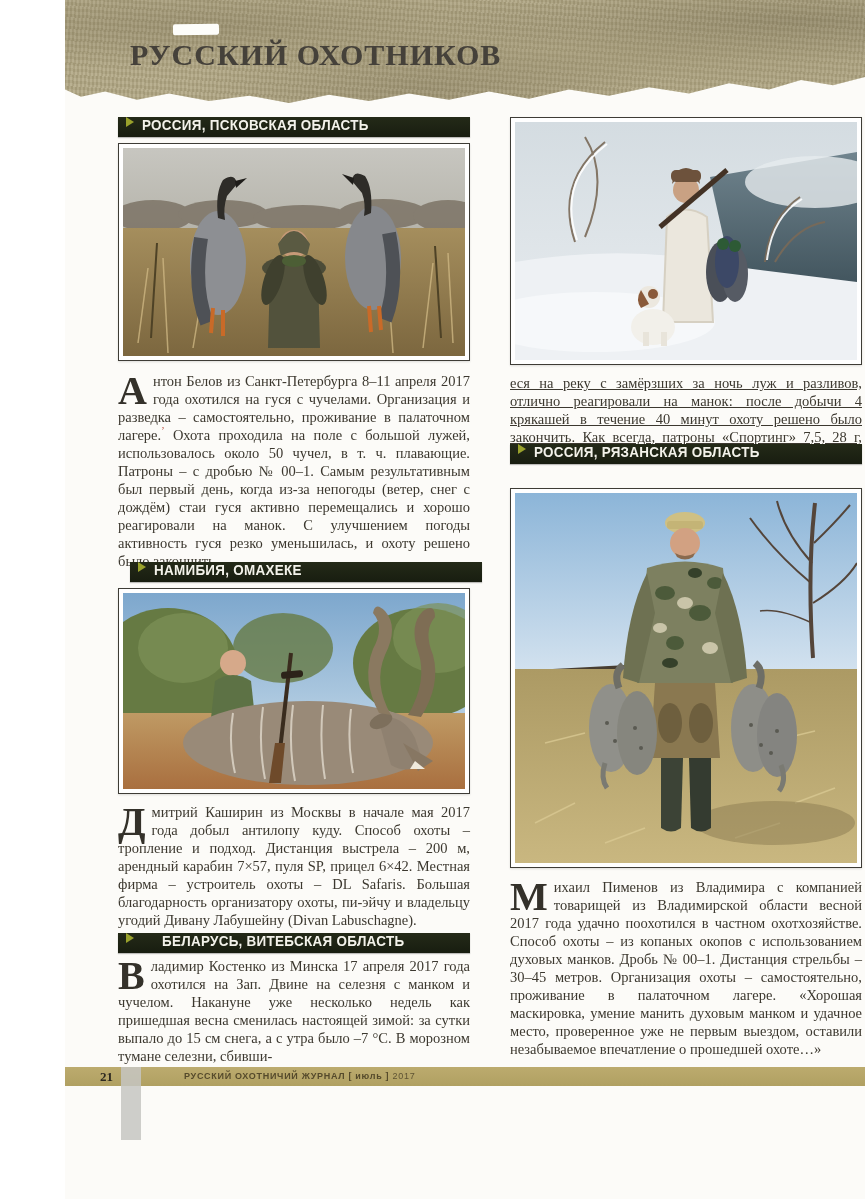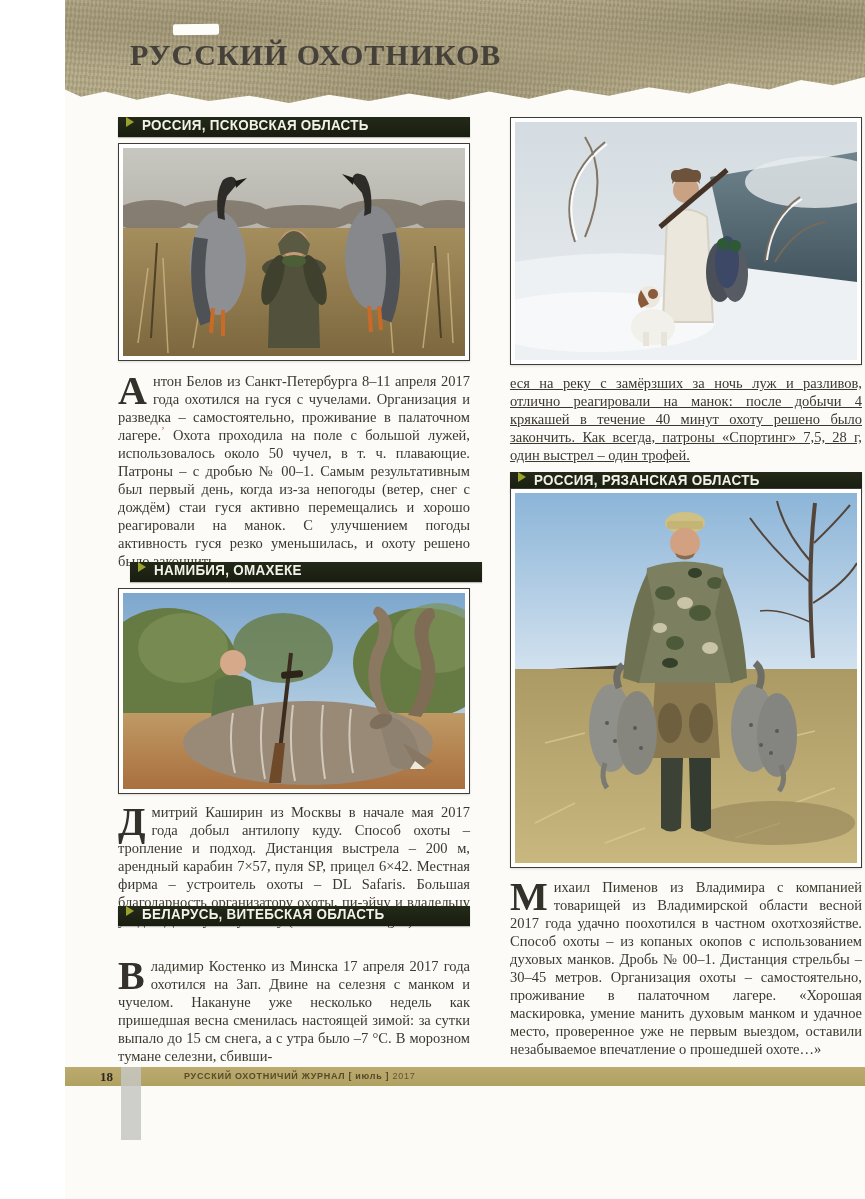--- a/index.html
+++ b/index.html
@@ -206,21 +206,21 @@
         <line x1="168" y1="60" x2="155" y2="175" stroke="#3a2c1e" stroke-width="4"></line>
         <rect x="158" y="78" width="22" height="7" rx="3" transform="rotate(-6 169 81)" fill="#2c2319"></rect>
         <path d="M152 150 L162 150 L158 190 L146 190 Z" fill="#6e4a2a"></path>
       </svg>
     </div>
 
     <div class="para" style="top:803px;">
       <span class="dropcap">Д</span><span>митрий Каширин из Москвы в начале мая 2017 года добыл антилопу куду. Способ охоты – тропление и подход. Дистанция выстрела – 200 м, арендный карабин 7×57, пуля SP, прицел 6×42. Местная фирма – устроитель охоты – DL Safaris. Большая благодарность организатору охоты, пи-эйчу и владельцу угодий Дивану Лабушейну (Divan Labuschagne).</span>
     </div>
 
-    <div class="sec-header" style="top:906px;">
+    <div class="sec-header" style="top:933px;gap:20px;">
       <span class="sec-arrow"></span>
       <span class="sec-title">БЕЛАРУСЬ, ВИТЕБСКАЯ ОБЛАСТЬ</span>
     </div>
 
     <div class="para" style="top:957px;">
       <span class="dropcap">В</span><span>ладимир Костенко из Минска 17 апреля 2017 года охотился на Зап. Двине на селезня с манком и чучелом. Накануне уже несколько недель как пришедшая весна сменилась настоящей зимой: за сутки выпало до 15 см снега, а с утра было –7 °C. В морозном тумане селезни, сбивши-</span>
     </div>
   </div>
 
   <div class="col col-right">
@@ -275,21 +275,21 @@
           <rect x="128" y="210" width="6" height="14" fill="#e8e4da"></rect>
           <rect x="146" y="210" width="6" height="14" fill="#e8e4da"></rect>
         </g>
       </svg>
     </div>
 
     <div class="para" style="top:374px;text-decoration:underline;">
       <span>еся на реку с замёрзших за ночь луж и разливов, отлично реагировали на манок: после добычи 4 крякашей в течение 40 минут охоту решено было закончить. Как всегда, патроны «Спортинг» 7,5, 28 г, один выстрел – один трофей.</span>
     </div>
 
-    <div class="sec-header" style="top:472px;">
+    <div class="sec-header" style="top:444px;">
       <span class="sec-arrow"></span>
       <span class="sec-title">РОССИЯ, РЯЗАНСКАЯ ОБЛАСТЬ</span>
     </div>
 
     <div class="photo" style="top:488px;">
       <svg width="342" height="370" viewBox="0 0 342 370">
         <defs>
           <linearGradient id="sky4" x1="0" y1="0" x2="0" y2="1">
             <stop offset="0" stop-color="#8cb5d8"></stop>
               <stop offset="1" stop-color="#d3e2ef"></stop>
@@ -376,20 +376,20 @@
         </g>
       </svg>
     </div>
 
     <div class="para" style="top:878px;">
       <span class="dropcap">М</span><span>ихаил Пименов из Владимира с компанией товарищей из Владимирской области весной 2017 года удачно поохотился в частном охотхозяйстве. Способ охоты – из копаных окопов с использованием духовых манков. Дробь № 00–1. Дистанция стрельбы – 30–45 метров. Организация охоты – самостоятельно, проживание в палаточном лагере. «Хорошая маскировка, умение манить духовым манком и удачное место, проверенное уже не первым выездом, оставили незабываемое впечатление о прошедшей охоте…»</span>
     </div>
   </div>
 
   <div class="footer-bar"></div>
-  <div class="footer-pagenum">18</div>
+  <div class="footer-pagenum">21</div>
   <div class="footer-tab"></div>
   <div class="footer-journal">
     <span>РУССКИЙ ОХОТНИЧИЙ ЖУРНАЛ</span>
     <span>[ июль ]</span>
     <span class="yr">2017</span>
   </div>
 </div>
 
 </body></html>

